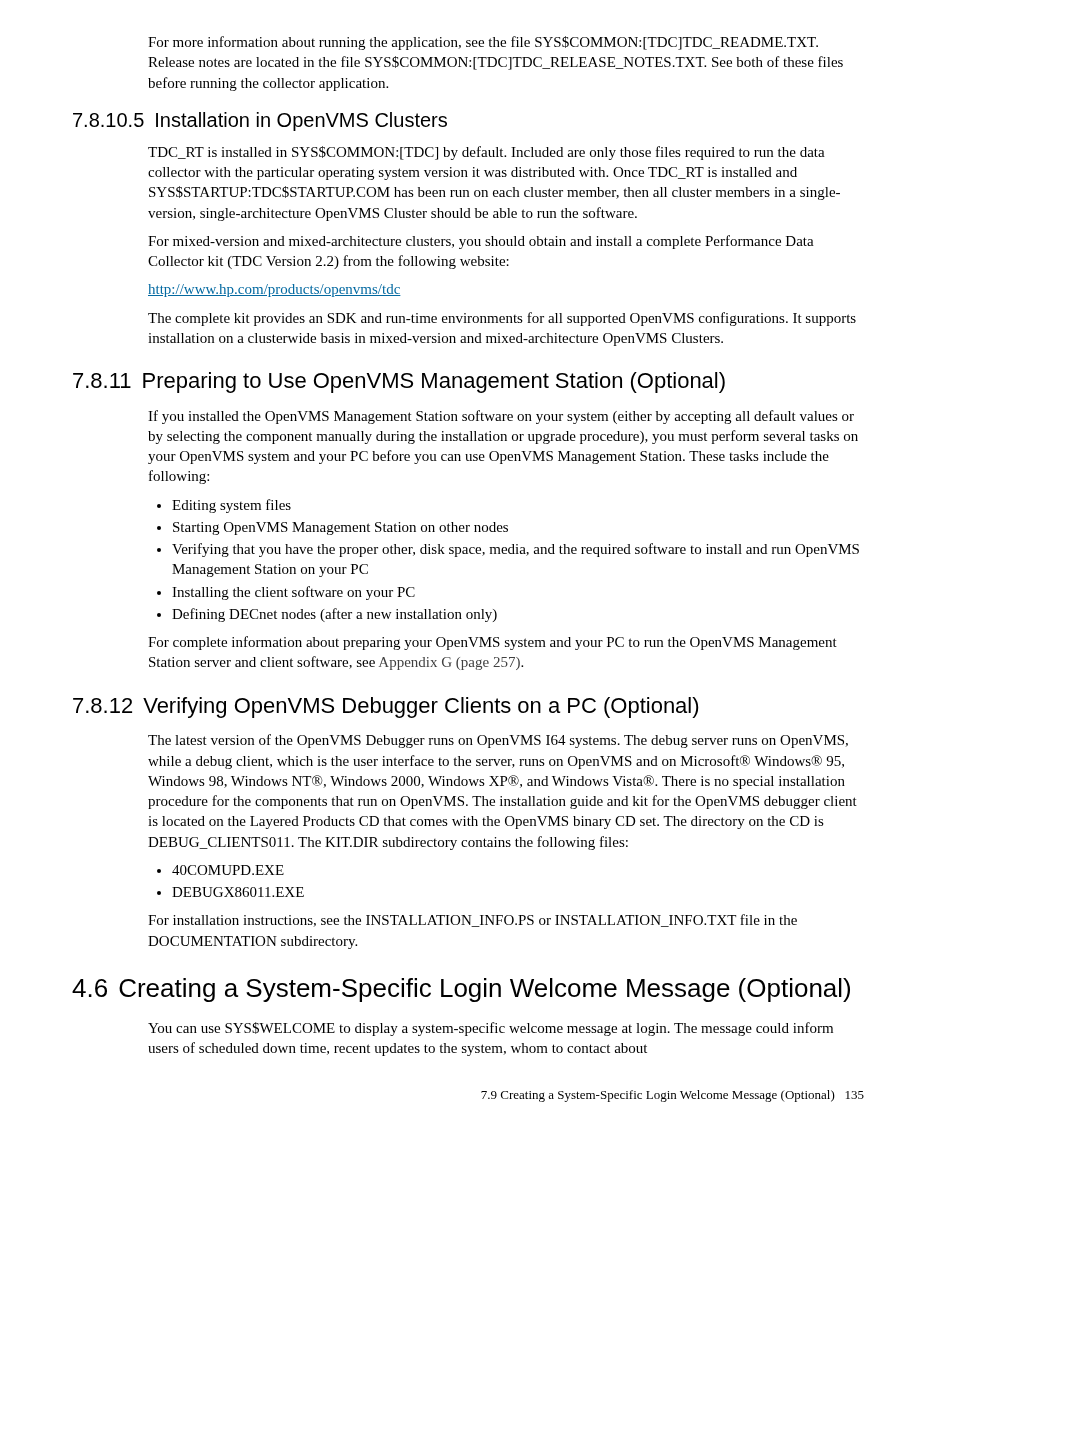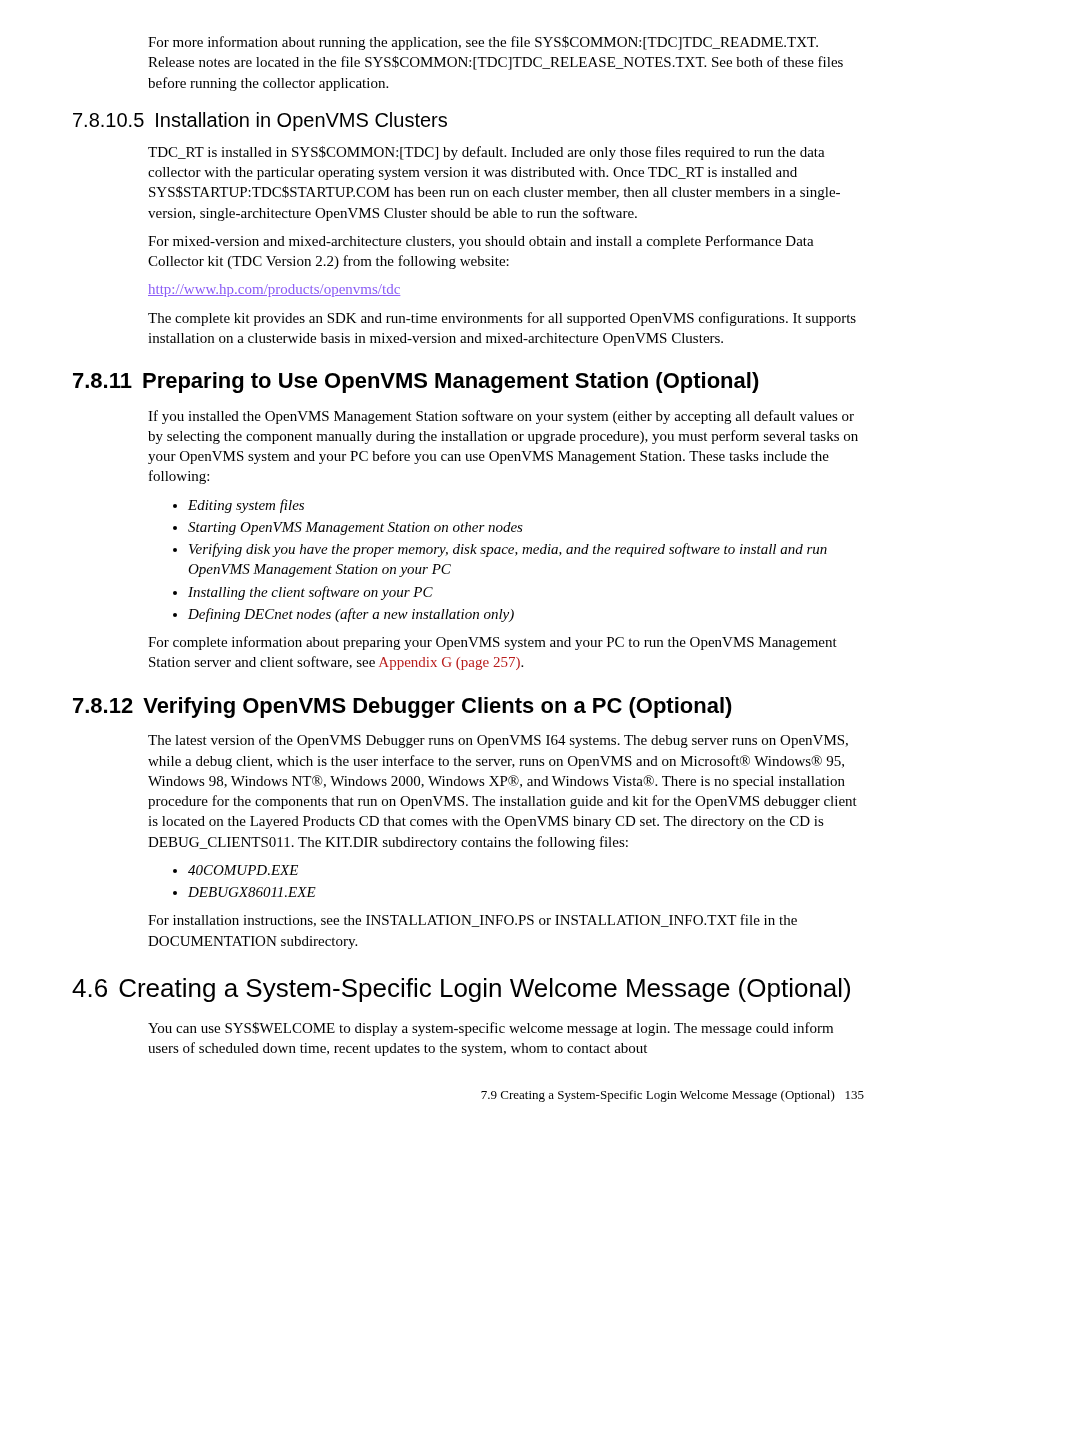--- a/index.html
+++ b/index.html
@@ -16,42 +16,42 @@
   p { margin: 0 0 8px 0; }
   .body-indent { margin-left: 76px; }
   .h4 {
     font-family: Futura, "Trebuchet MS", Arial, sans-serif;
     font-weight: 300;
     font-size: 20px;
     margin: 14px 0 8px 0;
   }
   .h3 {
     font-family: Futura, "Trebuchet MS", Arial, sans-serif;
-    font-weight: 700;
+    font-weight: 400;
     font-size: 22px;
     margin: 18px 0 10px 0;
   }
   .h2 {
     font-family: Futura, "Trebuchet MS", Arial, sans-serif;
     font-weight: 300;
     font-size: 26px;
     margin: 20px 0 12px 0;
   }
   .h4 .num, .h3 .num, .h2 .num {
     display: inline-block;
     margin-right: 10px;
   }
   ul.bullets {
     list-style: disc;
     margin: 4px 0 8px 0;
     padding-left: 100px;
   }
-  ul.bullets li { margin: 2px 16px; font-style: italic; }
-  a.link { color: #8b5cf6; text-decoration: underline; }
-  .xref { color: #b91c1c; }
+  ul.bullets li { margin: 2px 0; }
+  a.link { color: #0369a1; text-decoration: underline; }
+  .xref { color: #404040; }
   .footer {
     font-size: 13px;
     text-align: right;
     margin-top: 28px;
     font-family: Liberation Serif, serif;
   }
 </style>
 </head>
 <body>
 
@@ -67,21 +67,21 @@
 </p>
 <p class="body-indent">The complete kit provides an SDK and run-time environments for all supported OpenVMS configurations. It supports installation on a clusterwide basis in mixed-version and mixed-architecture OpenVMS Clusters.</p>
 
 <div class="h3">
   <span class="num">7.8.11</span><span>Preparing to Use OpenVMS Management Station (Optional)</span>
 </div>
 <p class="body-indent">If you installed the OpenVMS Management Station software on your system (either by accepting all default values or by selecting the component manually during the installation or upgrade procedure), you must perform several tasks on your OpenVMS system and your PC before you can use OpenVMS Management Station. These tasks include the following:</p>
 <ul class="bullets">
   <li>Editing system files</li>
   <li>Starting OpenVMS Management Station on other nodes</li>
-  <li>Verifying disk you have the proper memory, disk space, media, and the required software to install and run OpenVMS Management Station on your PC</li>
+  <li>Verifying that you have the proper other, disk space, media, and the required software to install and run OpenVMS Management Station on your PC</li>
   <li>Installing the client software on your PC</li>
   <li>Defining DECnet nodes (after a new installation only)</li>
 </ul>
 <p class="body-indent">
   <span>For complete information about preparing your OpenVMS system and your PC to run the OpenVMS Management Station server and client software, see </span><span class="xref">Appendix G (page 257)</span><span>.</span>
 </p>
 
 <div class="h3">
   <span class="num">7.8.12</span><span>Verifying OpenVMS Debugger Clients on a PC (Optional)</span>
 </div>

